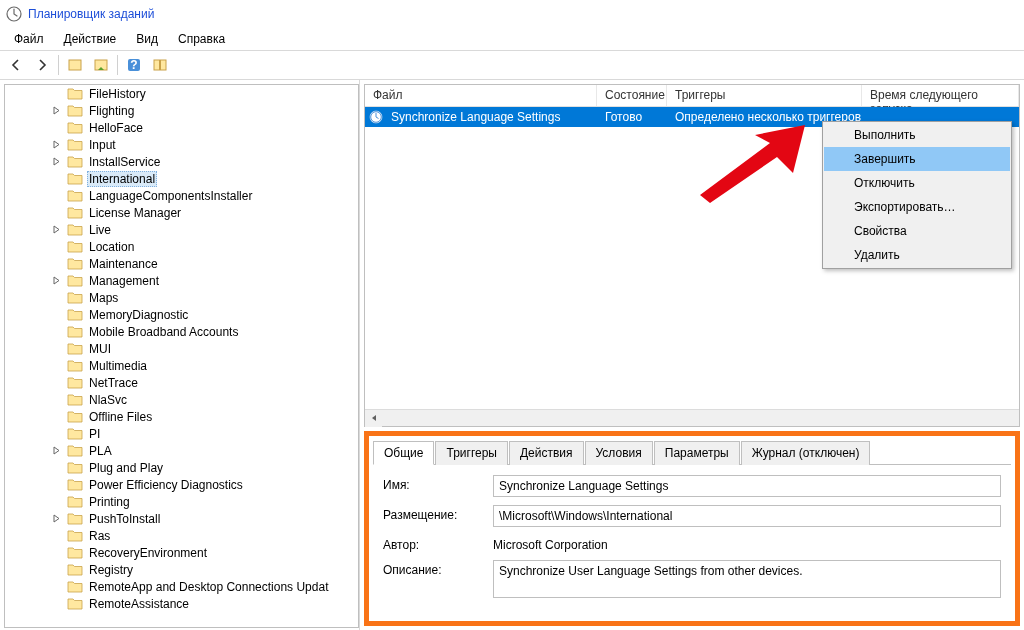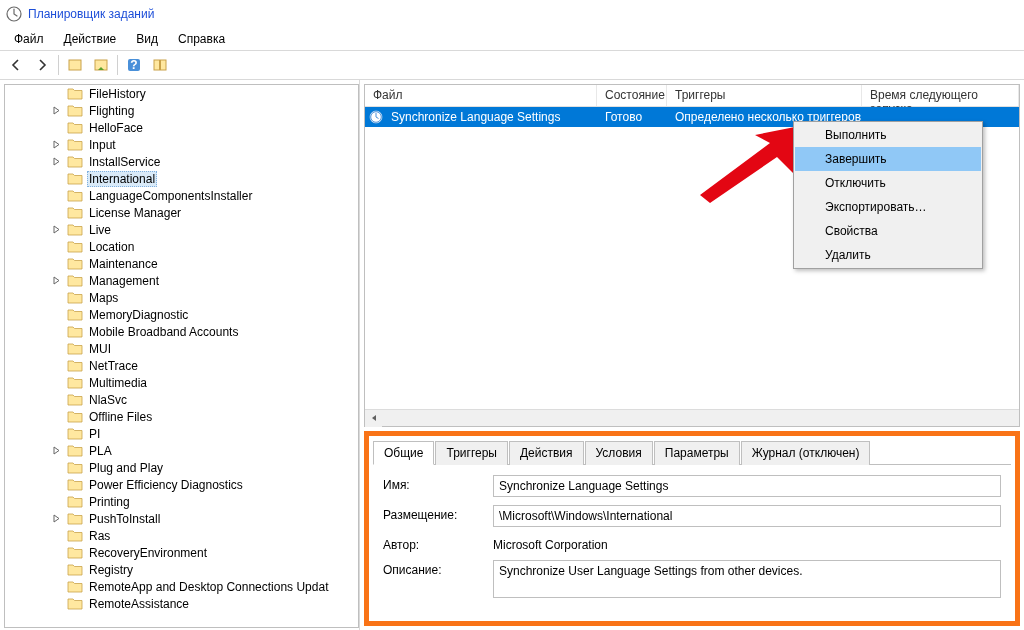--- a/index.html
+++ b/index.html
@@ -226,27 +226,27 @@
         <div class="tree-item">
           <span class="folder"><svg viewBox="0 0 16 13">
               <path d="M1 2h5l1.5 1.5H15V12H1z" fill="#ffe8a0" stroke="#c9a24a" stroke-width="0.8"></path>
             </svg></span>
           <span class="lbl">MUI</span>
         </div>
         <div class="tree-item">
           <span class="folder"><svg viewBox="0 0 16 13">
               <path d="M1 2h5l1.5 1.5H15V12H1z" fill="#ffe8a0" stroke="#c9a24a" stroke-width="0.8"></path>
             </svg></span>
+          <span class="lbl">Multimedia</span>
+        </div>
+        <div class="tree-item">
+          <span class="folder"><svg viewBox="0 0 16 13">
+              <path d="M1 2h5l1.5 1.5H15V12H1z" fill="#ffe8a0" stroke="#c9a24a" stroke-width="0.8"></path>
+            </svg></span>
           <span class="lbl">NetTrace</span>
-        </div>
-        <div class="tree-item">
-          <span class="folder"><svg viewBox="0 0 16 13">
-              <path d="M1 2h5l1.5 1.5H15V12H1z" fill="#ffe8a0" stroke="#c9a24a" stroke-width="0.8"></path>
-            </svg></span>
-          <span class="lbl">Multimedia</span>
         </div>
         <div class="tree-item">
           <span class="folder"><svg viewBox="0 0 16 13">
               <path d="M1 2h5l1.5 1.5H15V12H1z" fill="#ffe8a0" stroke="#c9a24a" stroke-width="0.8"></path>
             </svg></span>
           <span class="lbl">NlaSvc</span>
         </div>
         <div class="tree-item">
           <span class="folder"><svg viewBox="0 0 16 13">
               <path d="M1 2h5l1.5 1.5H15V12H1z" fill="#ffe8a0" stroke="#c9a24a" stroke-width="0.8"></path>
@@ -388,21 +388,21 @@
         <div class="frow">
           <div class="flabel">Описание:</div>
           <div class="fval"><textarea readonly="" style="">Synchronize User Language Settings from other devices.</textarea></div>
         </div>
       </div>
     </div>
 
   </div>
 </div>
 
-<div class="context-menu" style="top:121px; left:793px">
+<div class="context-menu" style="top:121px; left:822px">
   <div class="ci">Выполнить</div>
   <div class="ci highlighted">Завершить</div>
   <div class="ci">Отключить</div>
   <div class="ci">Экспортировать…</div>
   <div class="ci">Свойства</div>
   <div class="ci">Удалить</div>
 </div>
 
 <svg class="red-arrow" style="top:125px; left:695px" width="110" height="80" viewBox="0 0 110 80">
   <path d="M5 70 L75 18 L60 10 L110 0 L98 48 L82 32 L15 78 Z" fill="#e30613"></path>

